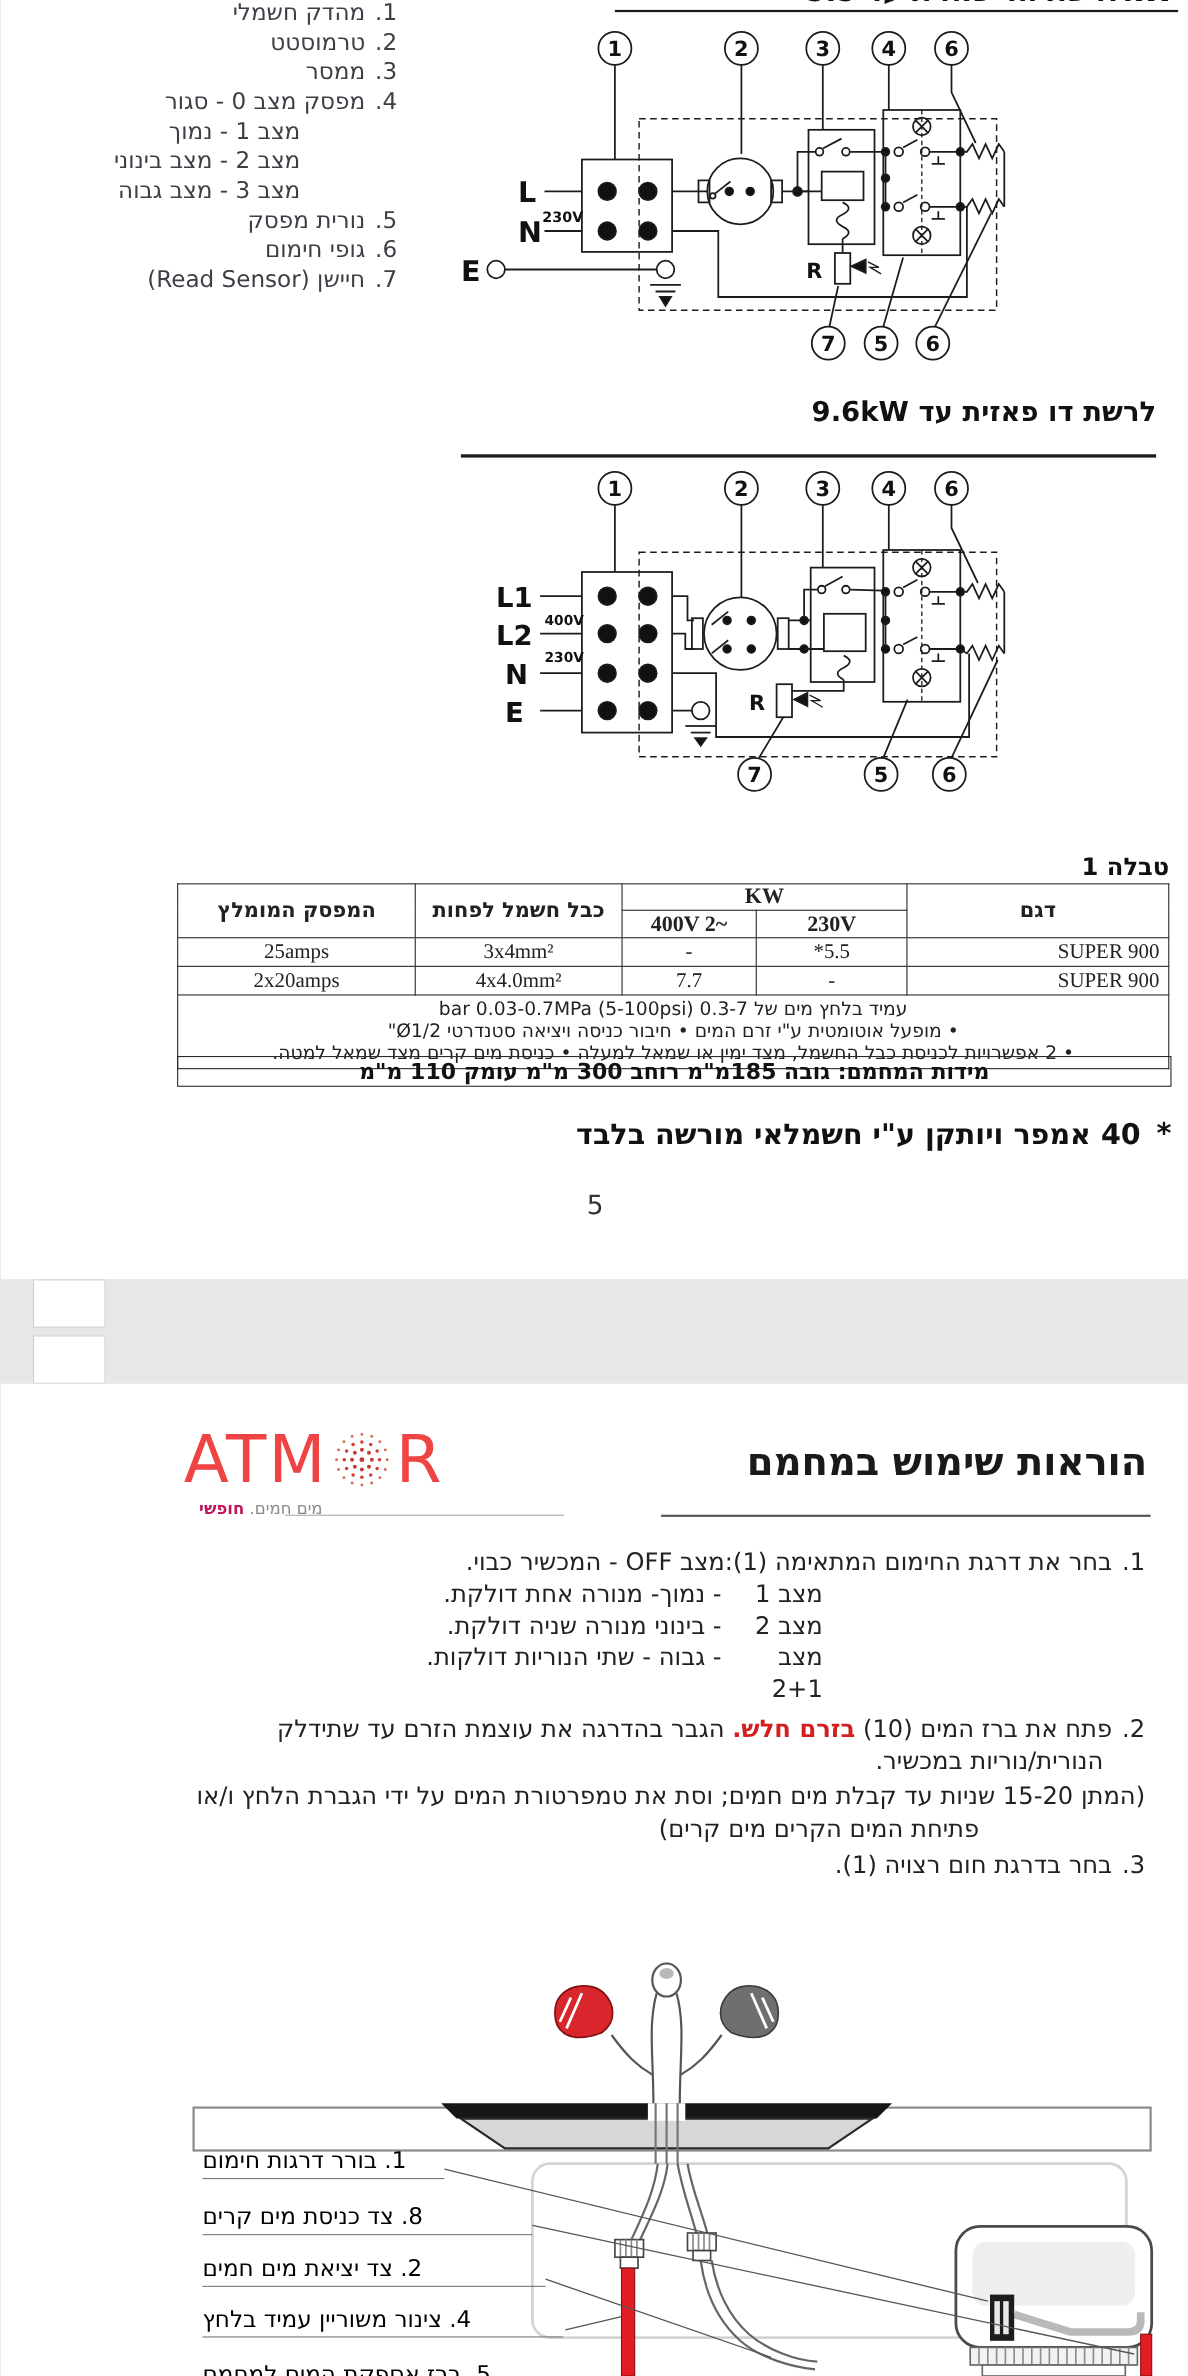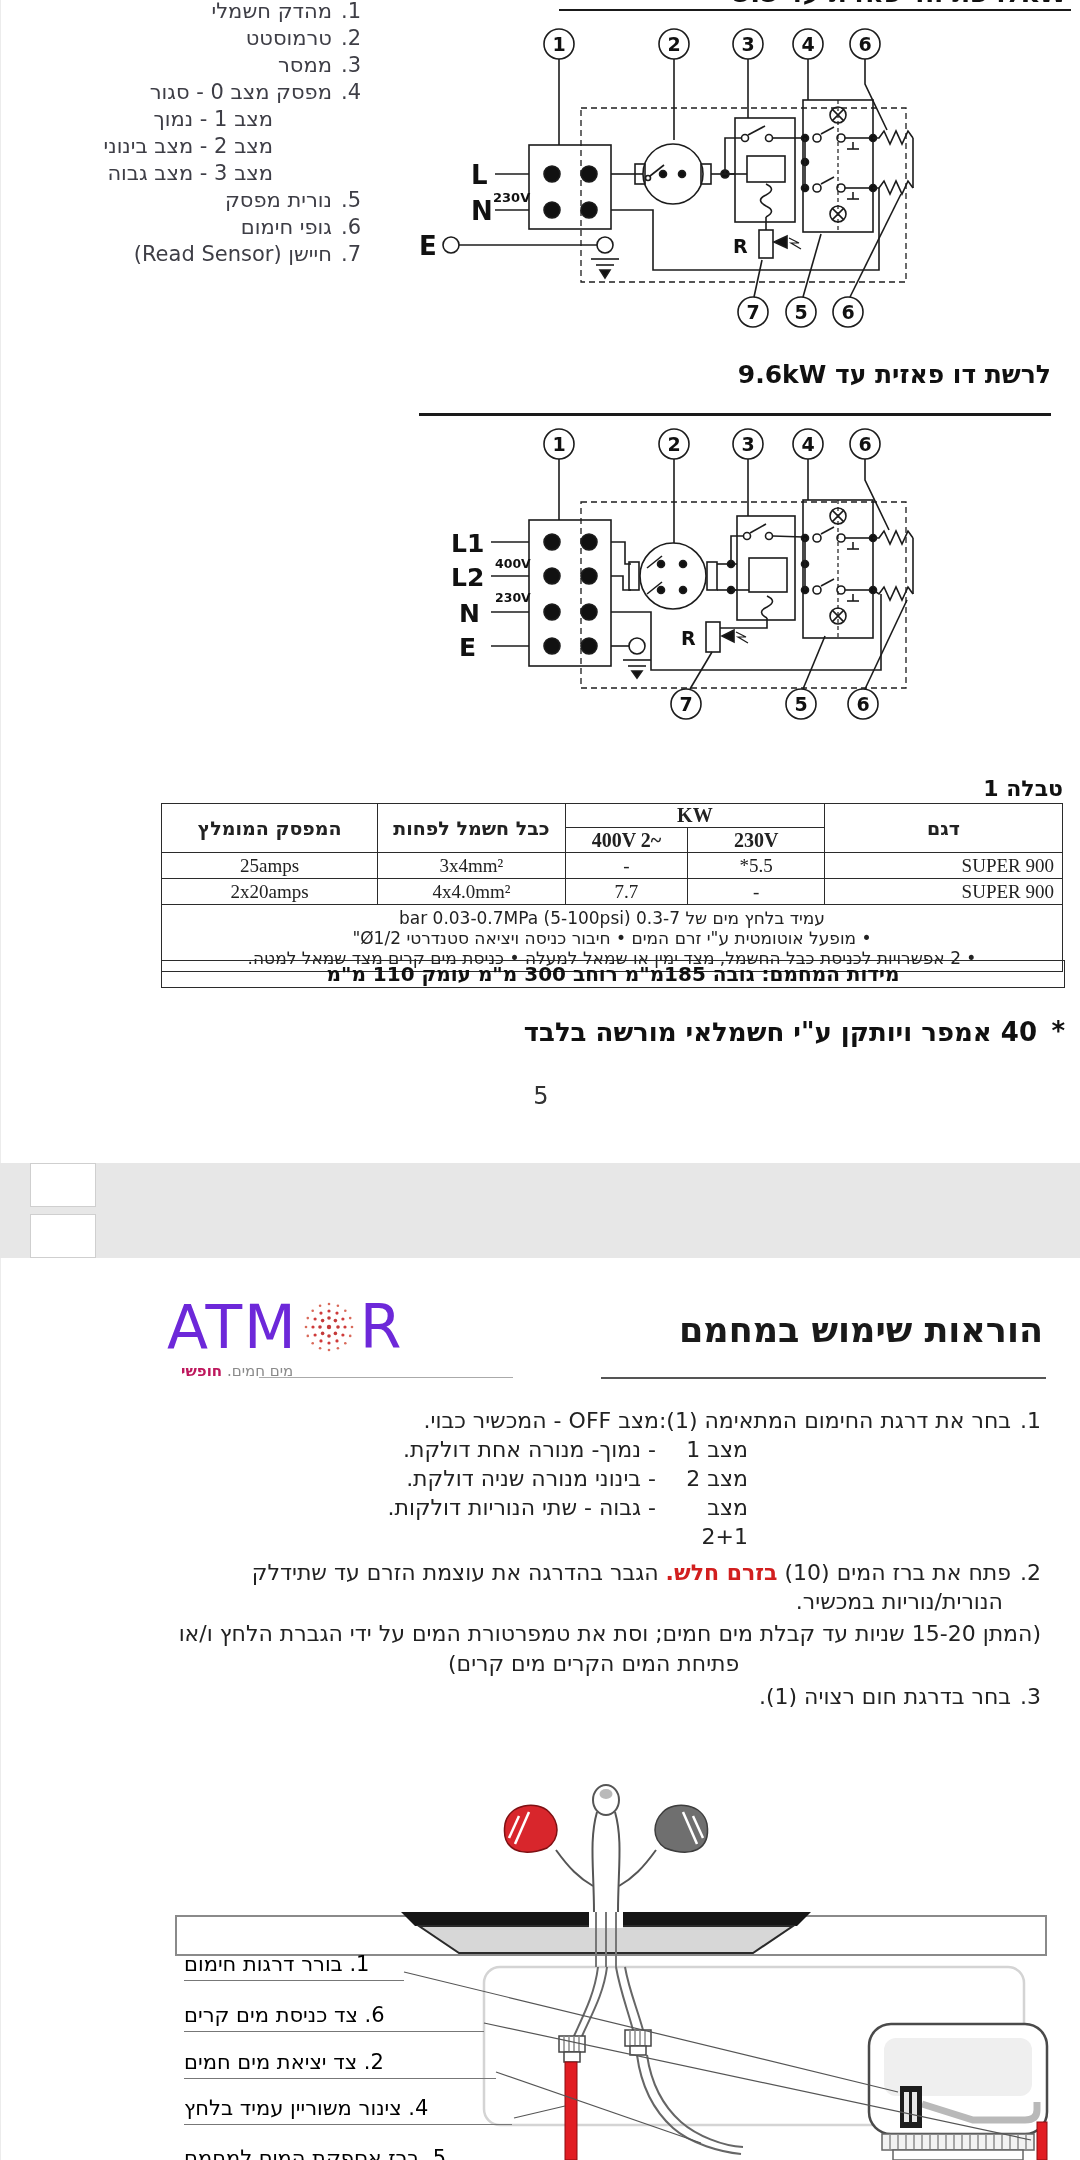--- a/index.html
+++ b/index.html
@@ -32,39 +32,39 @@
   #footnote{left:128px;top:1014px;width:936px;display:flex;direction:rtl;gap:10px;
             font-weight:bold;font-size:26px;color:#111;}
   #footnote .mark{flex:0 0 18px;padding-top:2px;}
   #footnote .ftxt{flex:1;text-align:right;line-height:36px;direction:rtl;}
   #pagenum{left:0;top:1082px;width:1080px;text-align:center;font-size:24px;color:#333;}
   
   #gap{top:1163px;height:95px;width:1080px;position:absolute;background:#e7e7e7;}
   .tab{position:absolute;left:30px;width:64px;height:42px;background:#ffffff;border:1px solid #cfcfcf;}
   
   #page2{top:1258px;height:902px;border-left:1px solid #ececec;}
-  #logo{left:166px;top:34px;display:flex;align-items:center;color:#6d28d9;
+  #logo{left:166px;top:34px;display:flex;align-items:center;color:#ef4444;
         font-size:60px;letter-spacing:2px;font-family:"DejaVu Sans",sans-serif;}
   #logo .ltr{font-weight:400;}
   #tagline{left:180px;top:104px;font-size:15px;direction:rtl;color:#8a8a8a;}
   #tagline .red{color:#be185d;}
   #logoline{left:258px;top:119px;width:254px;border-top:1.5px solid #aaaaaa;}
   #p2title{left:600px;top:52px;width:442px;text-align:right;direction:rtl;
            font-weight:bold;font-size:35px;color:#1a1a1a;}
   #titleline{left:600px;top:119px;width:445px;border-top:2px solid #555;}
   #instr{left:95px;top:140px;width:945px;direction:rtl;font-size:22px;color:#222;}
   .irow{display:flex;direction:rtl;line-height:29px;}
   .inum{flex:0 0 30px;}
   .itext{flex:0 0 255px;}
   .isub{padding-right:293px;}
   .isub .slabel{flex:0 0 92px;}
   .red{color:#d21f1f;font-weight:bold;}
   .cont{padding-right:38px;line-height:29px;}
   .paren{text-align:right;padding-left:0;line-height:30px;}
-  .paren2{text-align:left;padding-left:352px;line-height:30px;}
+  .paren2{text-align:center;padding-left:352px;line-height:30px;}
   
   .slabel-row{position:absolute;border-bottom:1.6px solid #777;direction:rtl;text-align:left;
               font-size:21px;color:#000000;padding-bottom:4px;white-space:nowrap;overflow:visible;}
   svg text{font-family:"DejaVu Sans",sans-serif;}
 </style>
 </head>
 <body>
 
 <div id="screen">
 
@@ -622,19 +622,19 @@
 
       <g stroke="#555" stroke-width="1.2">
         <line x1="303" y1="252" x2="797" y2="372"></line>
         <line x1="383" y1="303" x2="930" y2="420"></line>
         <line x1="395" y1="352" x2="600" y2="423"></line>
         <line x1="413" y1="398" x2="464" y2="386"></line>
       </g>
     </svg>
 
     <div class="slabel-row" style="left:183px;top:694px;width:220px">1. בורר דרגות חימום</div>
-    <div class="slabel-row" style="left:183px;top:745px;width:300px">6. צד כניסת מים קרים</div>
+    <div class="slabel-row" style="left:183px;top:745px;width:300px">8. צד כניסת מים קרים</div>
     <div class="slabel-row" style="left:183px;top:792px;width:312px">2. צד יציאת מים חמים</div>
     <div class="slabel-row" style="left:183px;top:838px;width:328px">4. צינור משוריין עמיד בלחץ</div>
     <div class="slabel-row" style="left:183px;top:888px;width:330px">5. ברז אספקת המים למחמם</div>
   </div>
 
 </div>
 
 </body></html>

